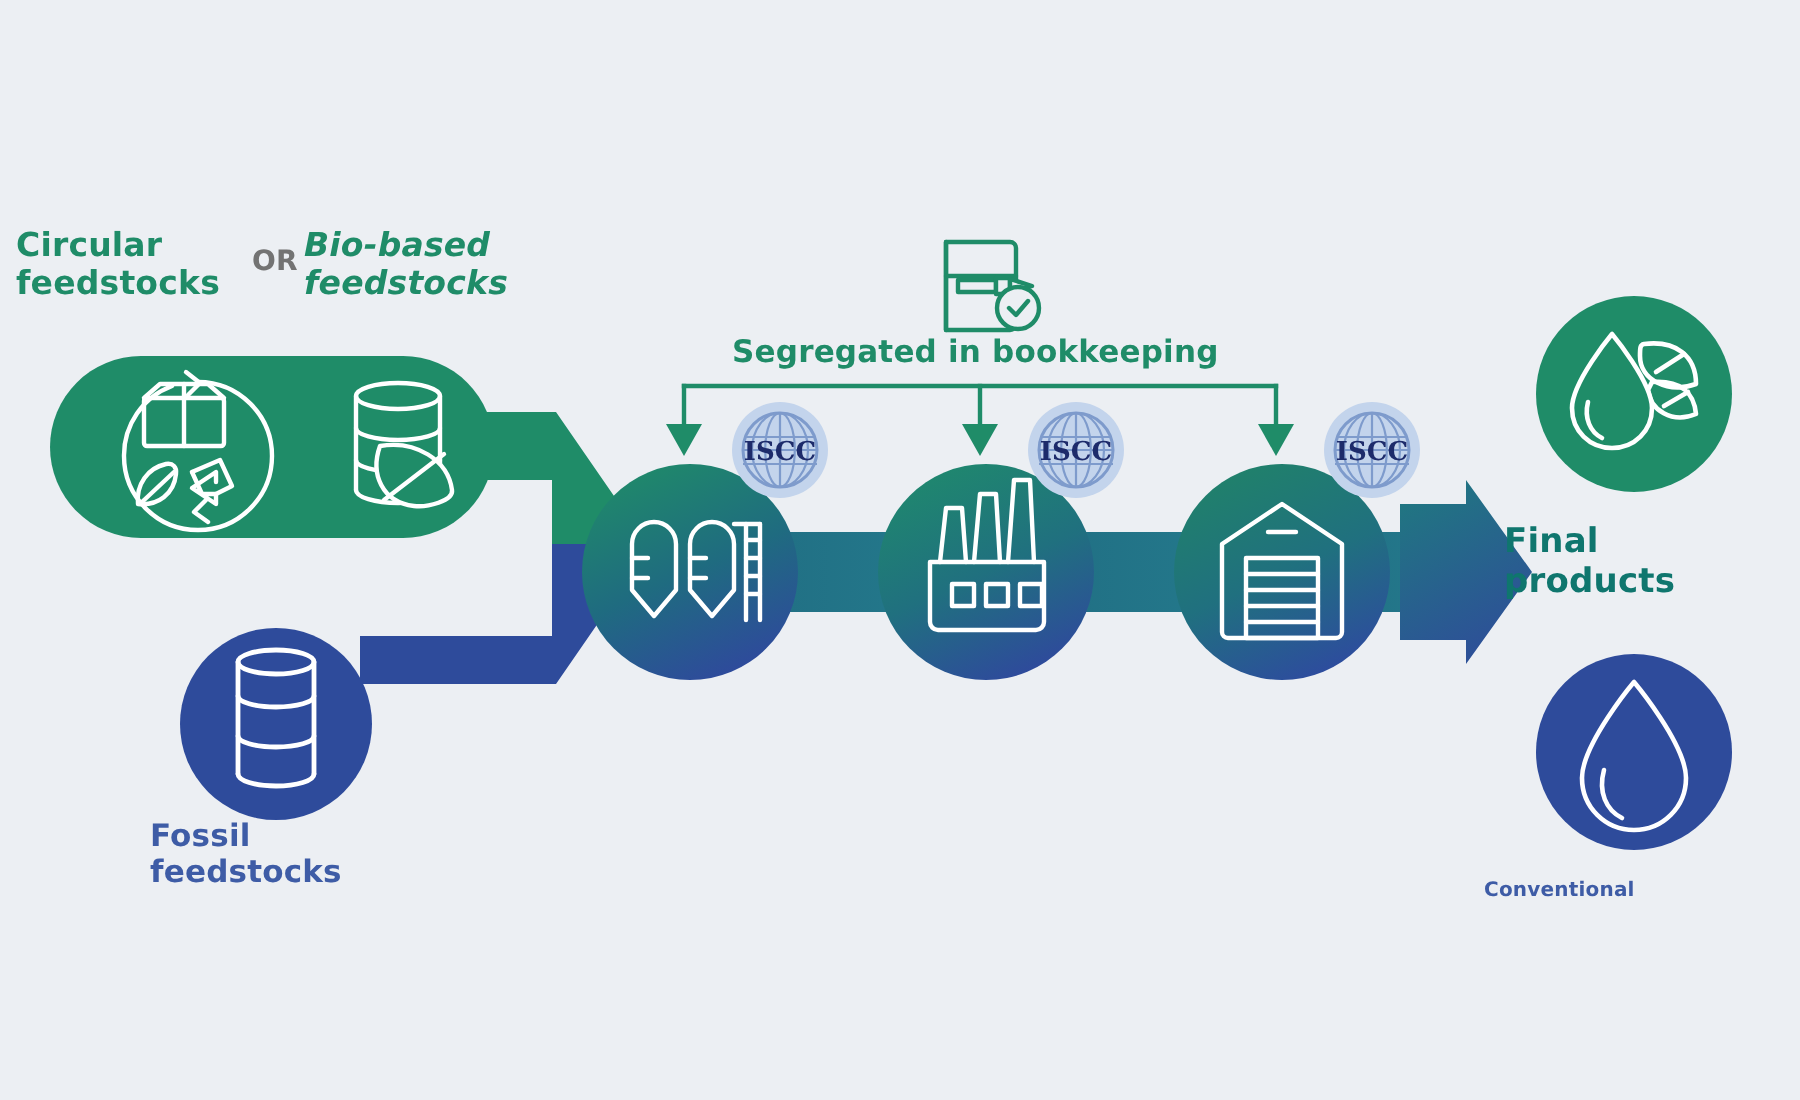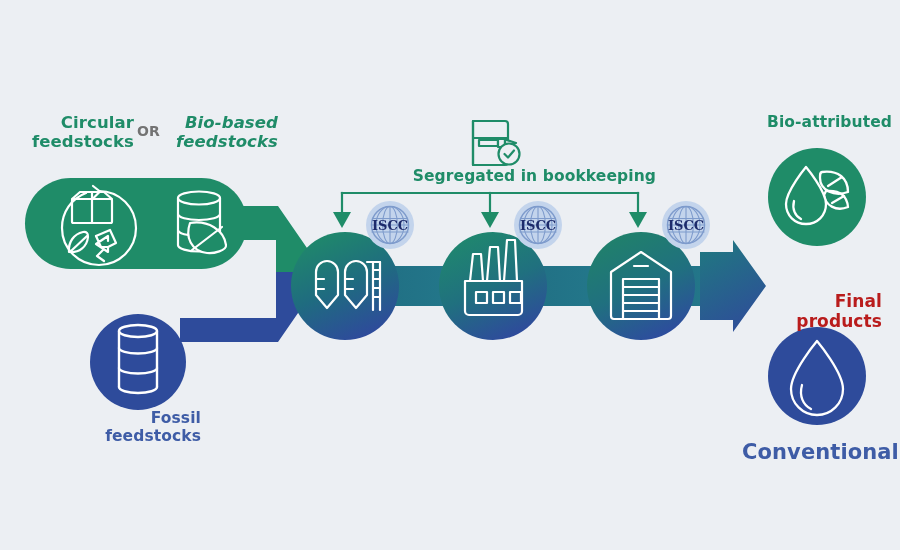--- a/index.html
+++ b/index.html
@@ -22,21 +22,21 @@
   }
   #flow-svg {
     position: absolute;
     left: 0;
     top: 0;
     width: 900px;
     height: 550px;
   }
   .label {
     position: absolute;
-    text-align: right;
+    text-align: left;
     line-height: 1.18;
     font-weight: 700;
     white-space: pre-line;
     letter-spacing: 0.1px;
   }
   #label-circular {
     left: 8px;  top: 113px; width: 126px;
     font-size: 16.5px; color: #1f8c68;
   }
   #label-or {
@@ -54,25 +54,25 @@
   #label-fossil {
     left: 75px; top: 409px; width: 126px;
     font-size: 15.5px; color: #3e5ca6;
   }
   #label-bioattr {
     left: 742px; top: 113px; width: 150px;
     font-size: 15.5px; color: #1f8c68;
   }
   #label-final {
     left: 752px; top: 261px; width: 130px;
-    font-size: 17px; color: #b91c1c; margin-top: 30px;
+    font-size: 17px; color: #0f766e;
   }
   #label-conventional {
     left: 742px; top: 440px; width: 150px;
-    font-size: 21px; color: #3e5ca6;
+    font-size: 10px; color: #3e5ca6;
   }
   .iscc-text {
     font-family: "DejaVu Serif", "Liberation Serif", serif;
     font-weight: 700;
     fill: #1d2b6b;
   }
 </style>
 </head>
 <body>
 
@@ -292,20 +292,19 @@
   <div class="label" id="label-or">OR</div>
 
   <div class="label" id="label-biobased">Bio-based
 feedstocks</div>
 
   <div class="label" id="label-segregated">Segregated in bookkeeping</div>
 
   <div class="label" id="label-fossil">Fossil
 feedstocks</div>
 
-  <div class="label" id="label-bioattr">Bio-attributed</div>
 
   <div class="label" id="label-final">Final
 products</div>
 
   <div class="label" id="label-conventional">Conventional</div>
 
 </div>
 
 </body></html>

